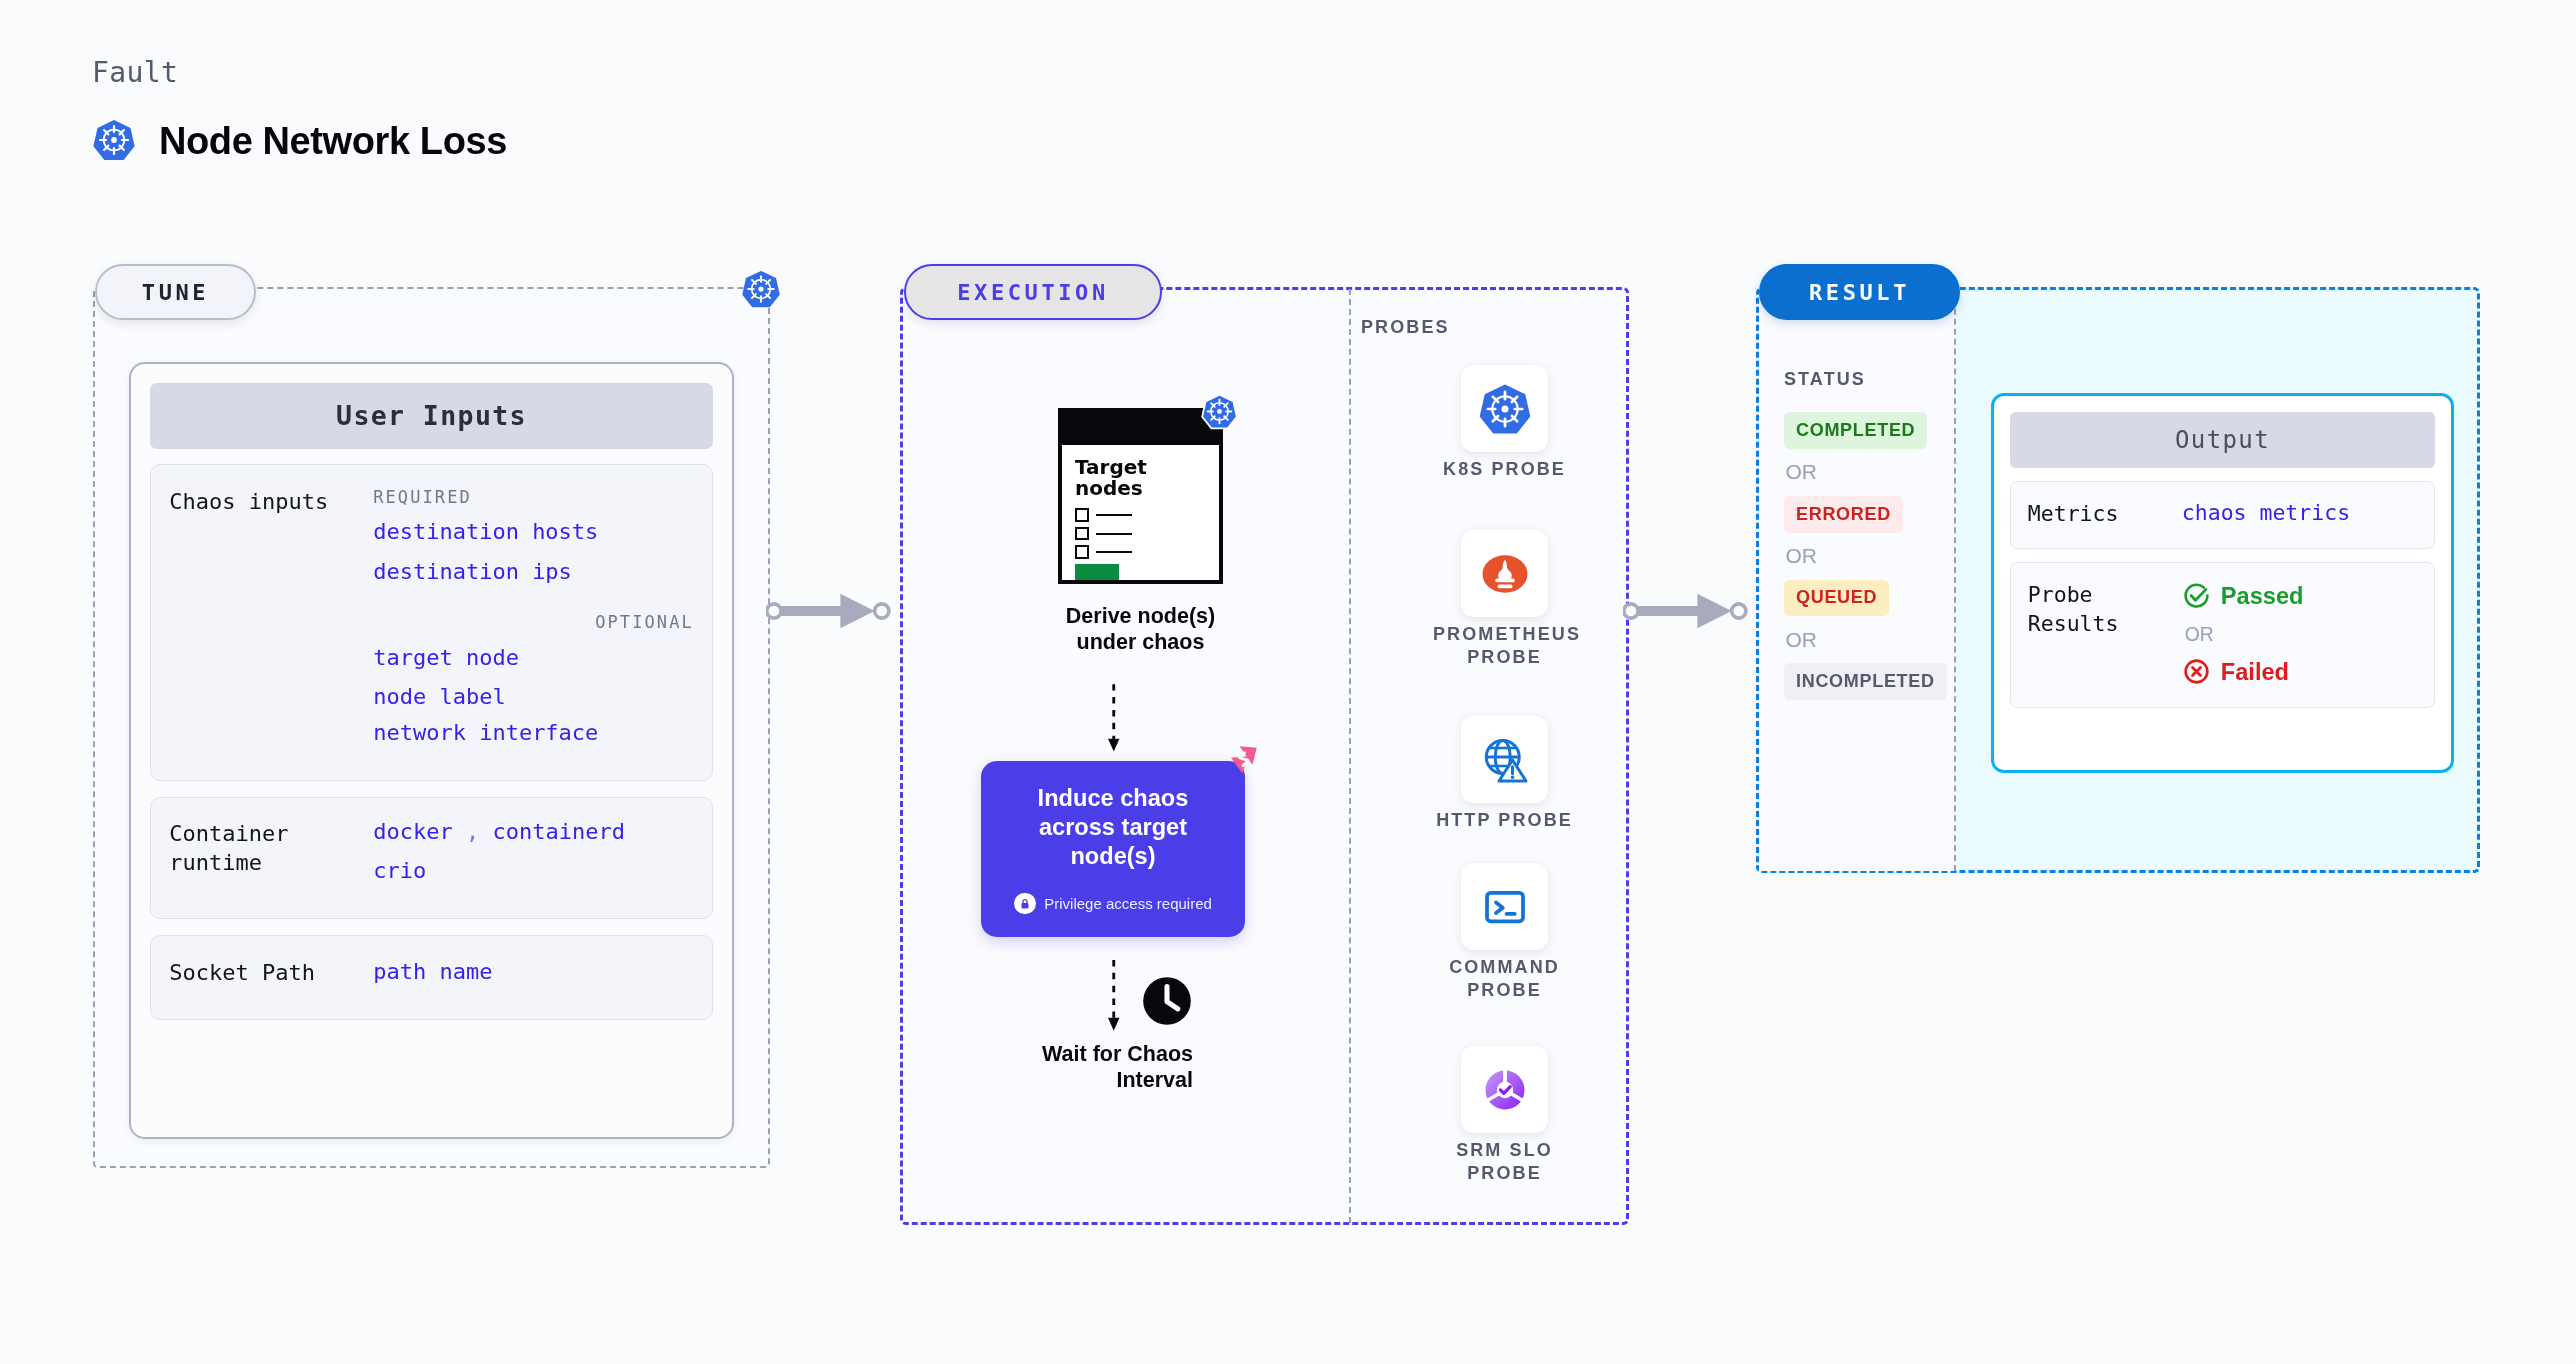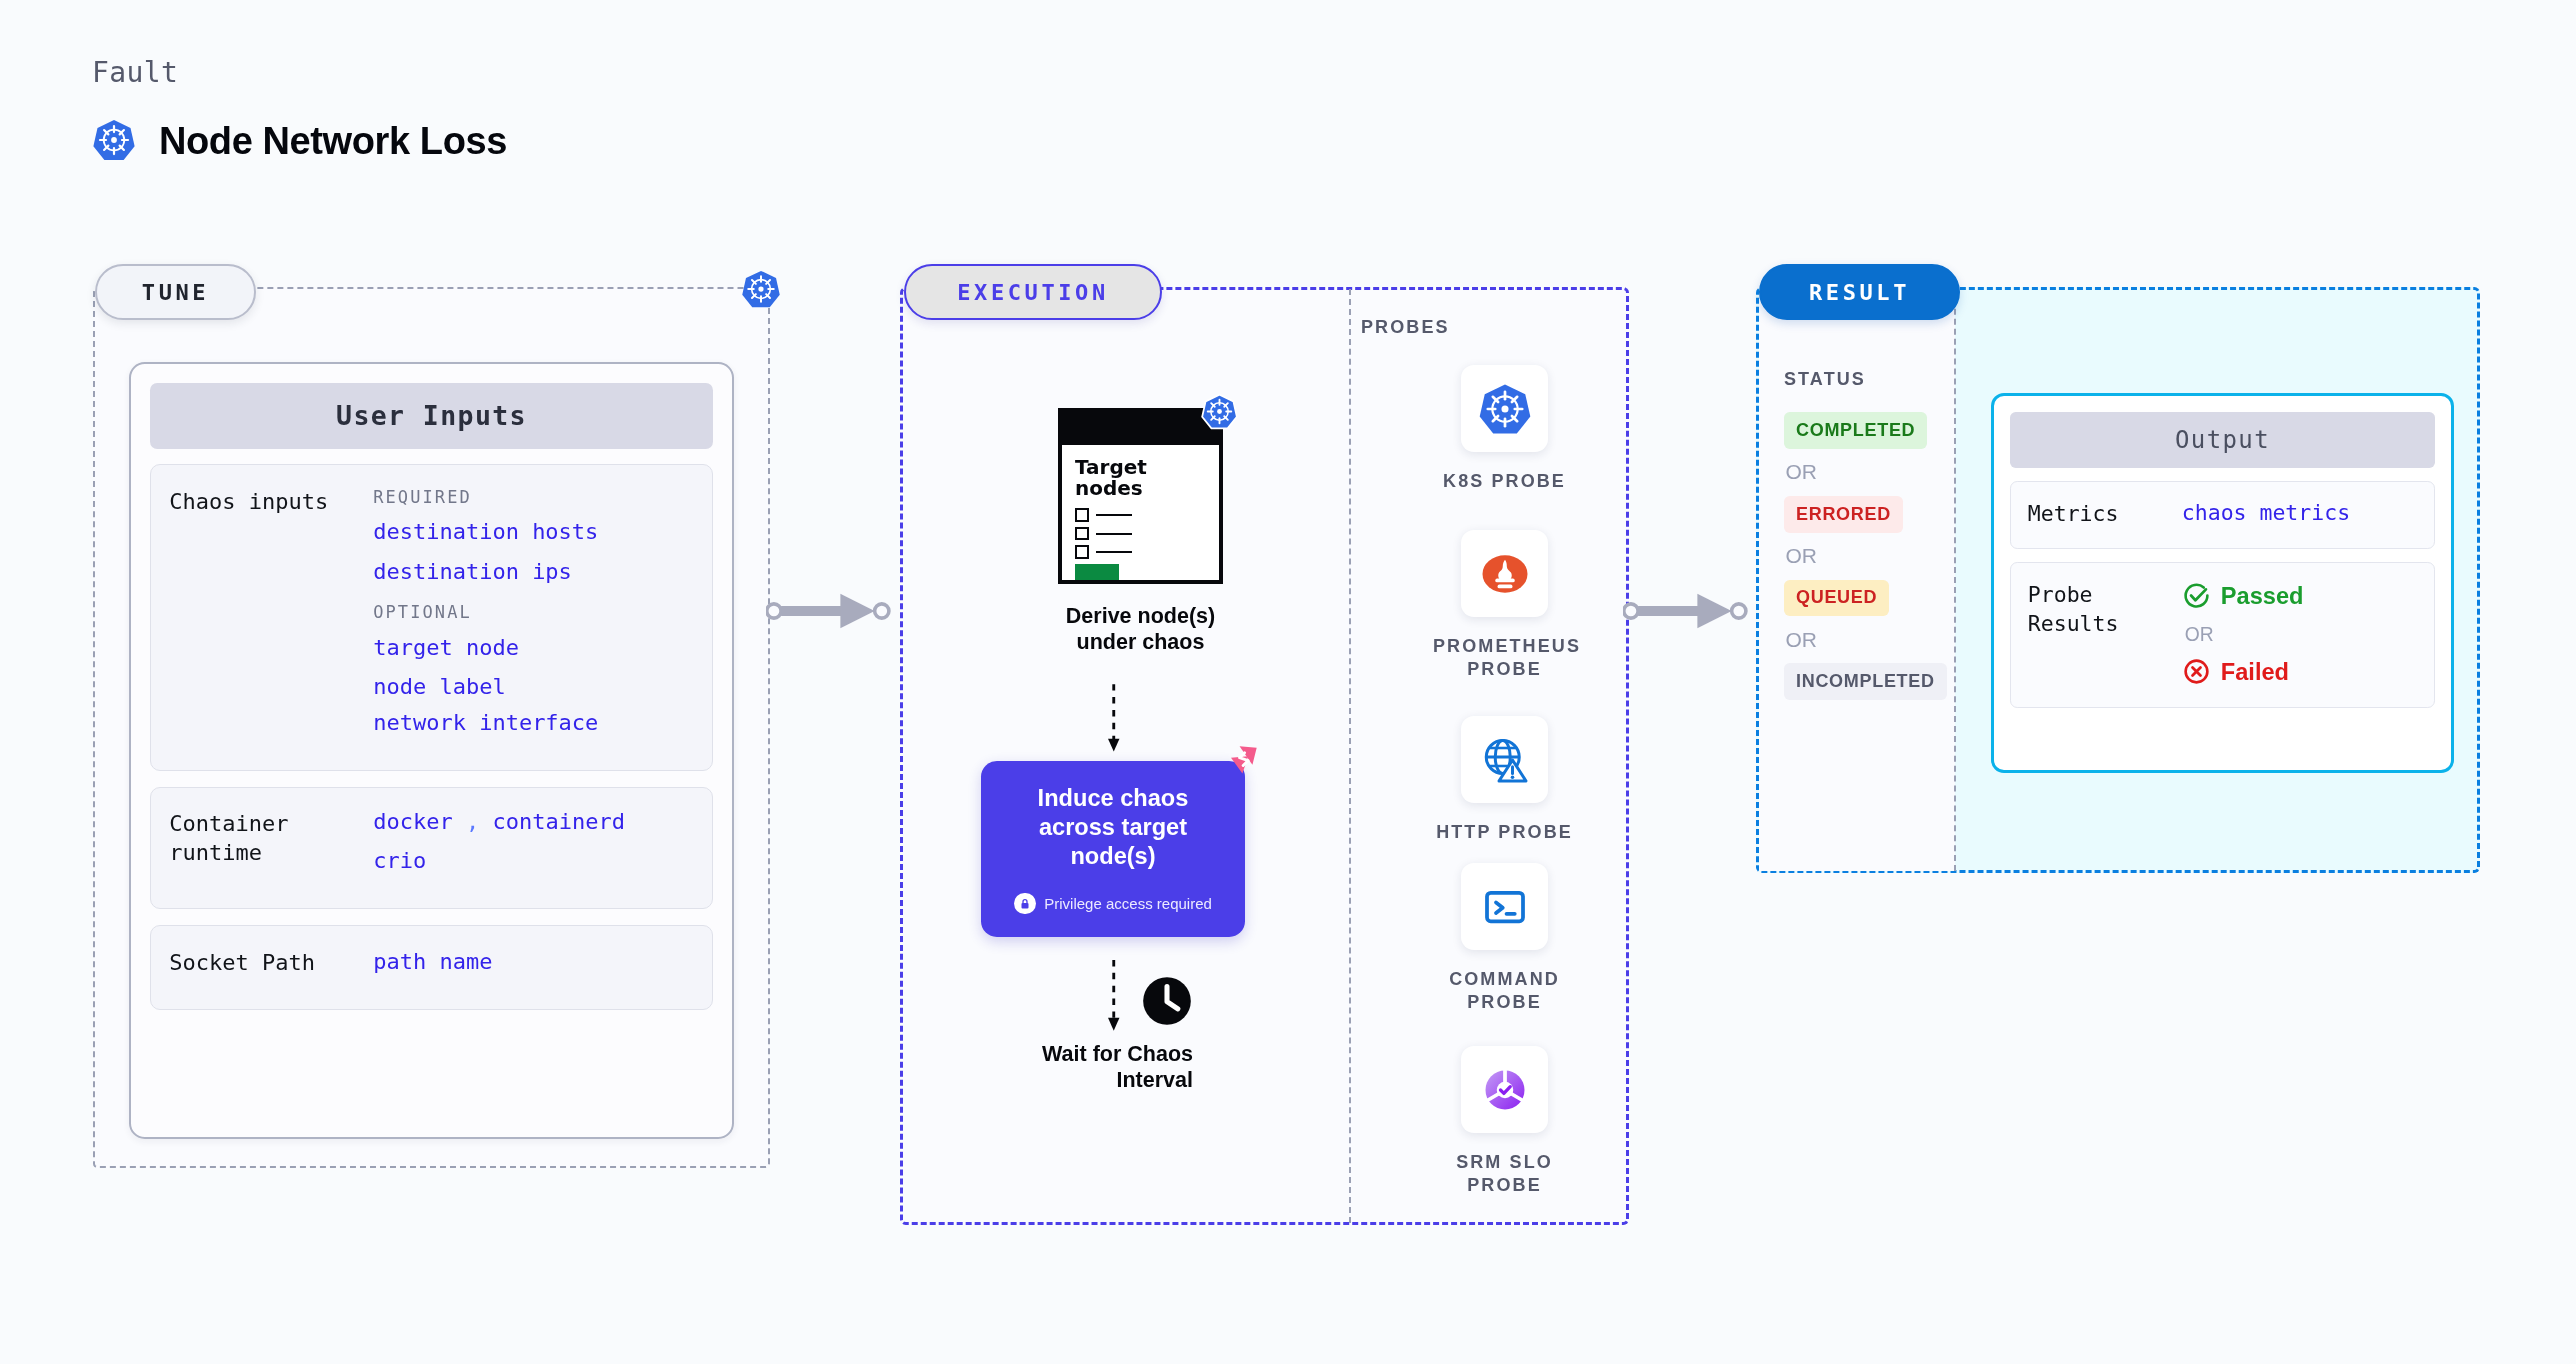--- a/index.html
+++ b/index.html
@@ -72,21 +72,21 @@
   .ui-sect .lbl {
     width: 204px; flex: 0 0 204px;
     font-family: "DejaVu Sans Mono", monospace; font-size: 22px;
     color: #111419; line-height: 1.32;
   }
   .ui-sect .vals { flex: 1; }
   .sub-h {
     font-family: "DejaVu Sans Mono", monospace; font-size: 17px;
     color: #72778a; letter-spacing: 2.1px; margin-bottom: 11.5px;
   }
-  .opt-h { margin-top: 16px; }
+  .opt-h { margin-top: 26px; text-align: right; }
   .val {
     font-family: "DejaVu Sans Mono", monospace; font-size: 22px;
     color: #3323ea; margin-bottom: 11.5px; line-height: 1.28;
   }
   .val.tight { margin-bottom: 7.2px; }
   .val-inline {
     font-family: "DejaVu Sans Mono", monospace; font-size: 22px;
     color: #3323ea; margin-bottom: 13px;
   }
   .val-inline .sep { color: #5b79ff; }
@@ -160,21 +160,21 @@
     position: absolute; left: 1361px; top: 317px;
     font-size: 18px; font-weight: 700; color: #55596b; letter-spacing: 2.1px;
   }
   .probe { position: absolute; width: 143px; text-align: center; }
   .probe-icon {
     width: 87px; height: 87px; margin: 0 auto; background: #fff;
     border-radius: 13px; display: flex; align-items: center; justify-content: center;
     box-shadow: 0 2.9px 10px rgba(30,40,80,.10);
   }
   .probe-name {
-    margin-top: 18px; font-size: 18px; font-weight: 700;
+    margin-top: 6px; font-size: 18px; font-weight: 700;
     color: #55596b; letter-spacing: 2.1px; line-height: 1.3;
   }
 
   
   .res-outer {
     position: absolute; left: 1756px; top: 287px; width: 724px; height: 586px;
     border: 3.6px dashed #0a7fe0; border-radius: 5.7px; background: #e9fbfe;
   }
   .res-left {
     position: absolute; left: 1759px; top: 289px; width: 196px; height: 582px;

